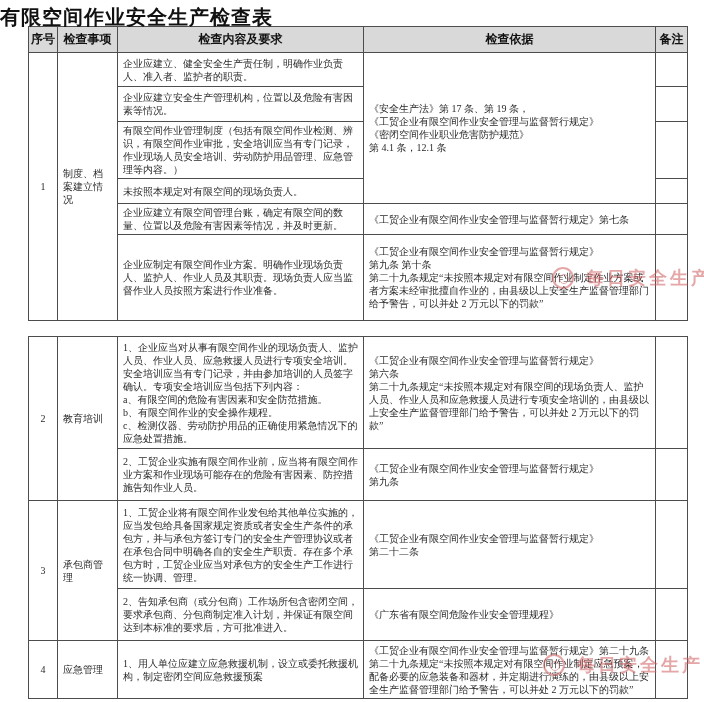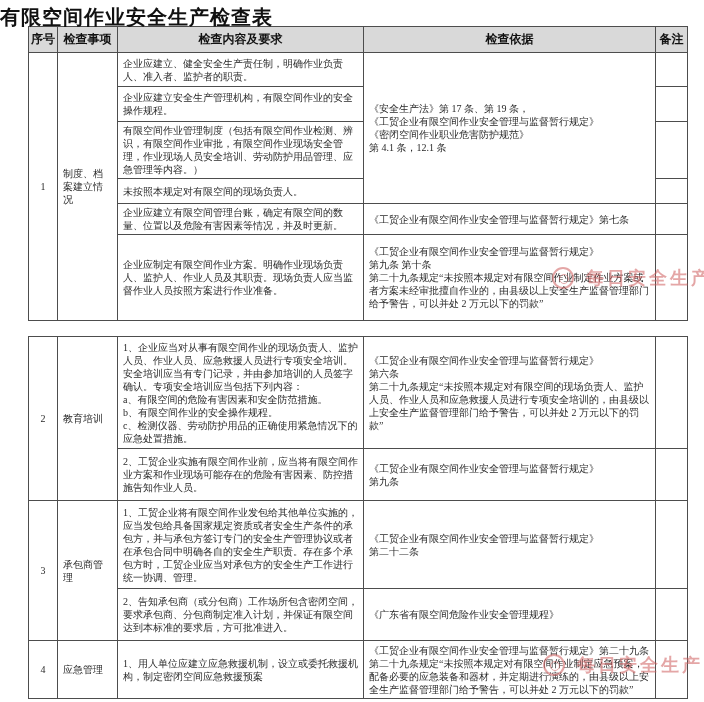--- a/index.html
+++ b/index.html
@@ -117,25 +117,25 @@
     <td class="cell-no" rowspan="6">1</td>
     <td class="cell-item" rowspan="6">制度、档案建立情况</td>
     <td class="cell-content">企业应建立、健全安全生产责任制，明确作业负责人、准入者、监护者的职责。</td>
     <td class="cell-basis" rowspan="4">《安全生产法》第 17 条、第 19 条，
 《工贸企业有限空间作业安全管理与监督暂行规定》
 《密闭空间作业职业危害防护规范》
 第 4.1 条，12.1 条</td>
     <td></td>
   </tr>
   <tr style="height:35px">
-    <td class="cell-content">企业应建立安全生产管理机构，有限空间作业的安全操作规程。</td>
+    <td class="cell-content">企业应建立安全生产管理机构，位置以及危险有害因素等情况。</td>
     <td></td>
   </tr>
   <tr style="height:53px">
-    <td class="cell-content">有限空间作业管理制度（包括有限空间作业检测、辨识，有限空间作业审批，有限空间作业现场安全管理，作业现场人员安全培训、劳动防护用品管理、应急管理等内容。）</td>
+    <td class="cell-content">有限空间作业管理制度（包括有限空间作业检测、辨识，有限空间作业审批，安全培训应当有专门记录，作业现场人员安全培训、劳动防护用品管理、应急管理等内容。）</td>
     <td></td>
   </tr>
   <tr style="height:25px">
     <td class="cell-content">未按照本规定对有限空间的现场负责人。</td>
     <td></td>
   </tr>
   <tr style="height:29px">
     <td class="cell-content">企业应建立有限空间管理台账，确定有限空间的数量、位置以及危险有害因素等情况，并及时更新。</td>
     <td class="cell-basis">《工贸企业有限空间作业安全管理与监督暂行规定》第七条</td>
     <td></td>

